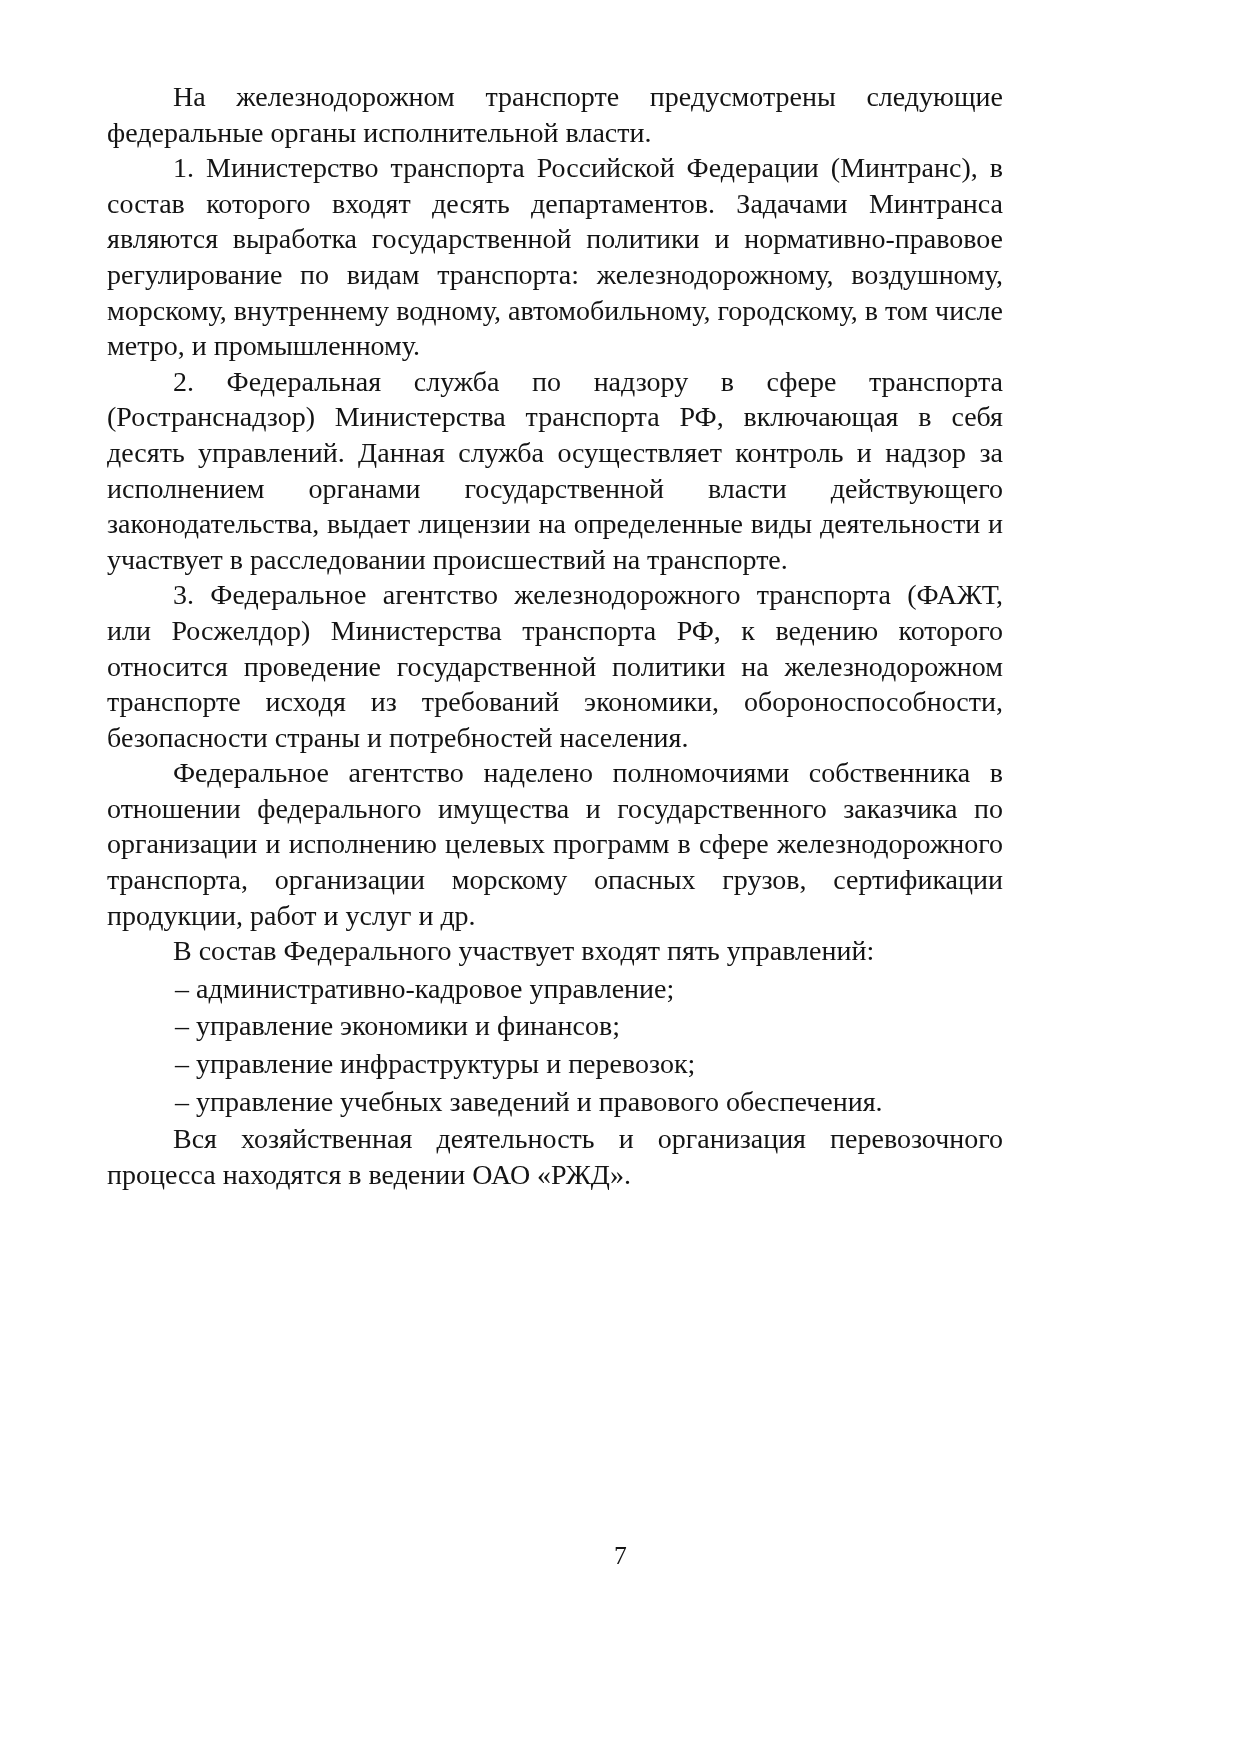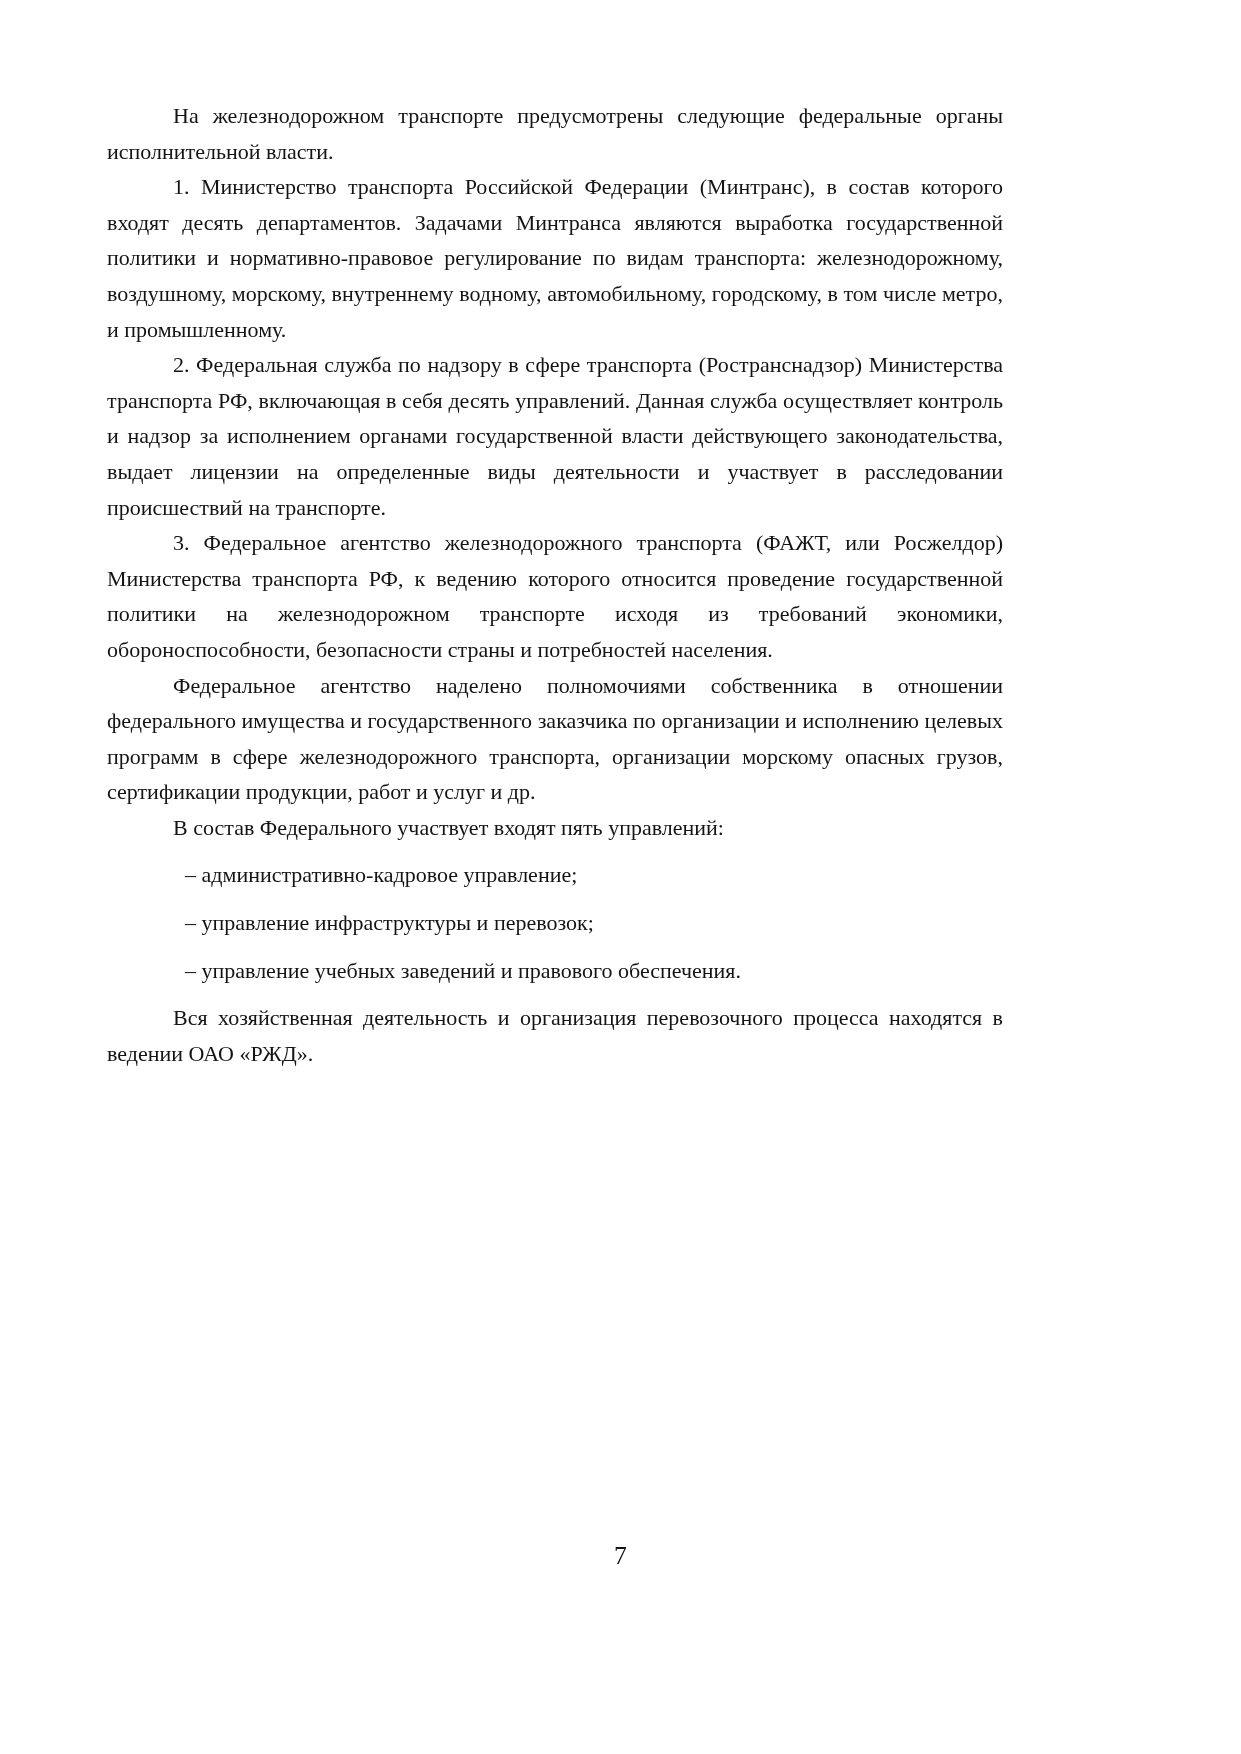--- a/index.html
+++ b/index.html
@@ -11,33 +11,33 @@
       width: 1241px;
       height: 1754px;
       position: relative;
       overflow: hidden;
       color: #141414;
       font-family: "Liberation Serif", "DejaVu Serif", serif;
     }
     .page {
       position: absolute;
       left: 107px;
-      top: 98px;
+      top: 79px;
       width: 896px;
-      font-size: 22px;
+      font-size: 28px;
       line-height: 35.6px;
     }
     .para {
       margin: 0;
       text-align: justify;
       text-indent: 66px;
       hyphens: manual;
     }
     .list-item {
-      margin: 12px;
+      margin: 2px;
       text-indent: 66px;
       text-align: left;
     }
     .page-number {
       position: absolute;
       left: 0;
       width: 1241px;
       top: 1538px;
       text-align: center;
       font-size: 25.6px;
@@ -50,20 +50,21 @@
 <div class="page">
   <p class="para">На железнодорожном транспорте предусмотрены следующие федераль­ные органы исполнительной власти.</p>
   <p class="para">1.&nbsp;Министерство транспорта Российской Федерации (Минтранс), в состав которого входят десять департаментов. Задачами Минтранса являются выра­ботка государственной политики и нормативно-правовое регулирование по ви­дам транспорта: железнодорожному, воздушному, морскому, внутреннему вод­ному, автомобильному, городскому, в том числе метро, и промышленному.</p>
   <p class="para">2.&nbsp;Федеральная служба по надзору в сфере транспорта (Ространснадзор) Министерства транспорта РФ, включающая в себя десять управлений. Данная служба осуществляет контроль и надзор за исполнением органами госу­дарственной власти действующего законодательства, выдает лицензии на опре­деленные виды деятельности и участвует в расследовании происшествий на транспорте.</p>
   <p class="para">3.&nbsp;Федеральное агентство железнодорожного транспорта (ФАЖТ, или Росжелдор) Министерства транспорта РФ, к ведению которого относится про­ведение государственной политики на железнодорожном транспорте исходя из требований экономики, обороноспособности, безопасности страны и потребнос­тей населения.</p>
   <p class="para">Федеральное агентство наделено полномочиями собственника в отноше­нии федерального имущества и государственного заказчика по организации и исполнению целевых программ в сфере железнодорожного транспорта, органи­зации морскому опасных грузов, сертификации продукции, работ и услуг и др.</p>
   <p class="para">В состав Федерального участвует входят пять управлений:</p>
 
   <div>
     <p class="list-item">– административно-кадровое управление;</p>
+    <p class="list-item">– управление экономики и финансов;</p>
     <p class="list-item">– управление инфраструктуры и перевозок;</p>
     <p class="list-item">– управление учебных заведений и правового обеспечения.</p>
   </div>
 
   <p class="para">Вся хозяйственная деятельность и организация перевозочного процесса находятся в ведении ОАО «РЖД».</p>
 </div>
 
 <div class="page-number">7</div>
 
 </body></html>

